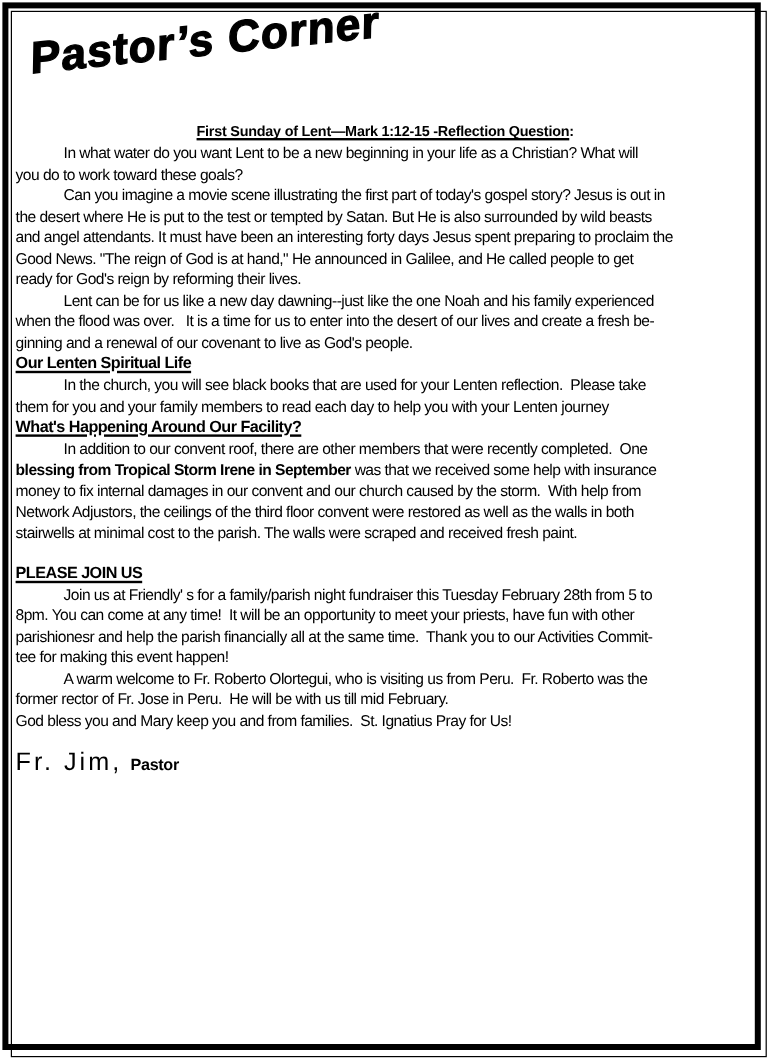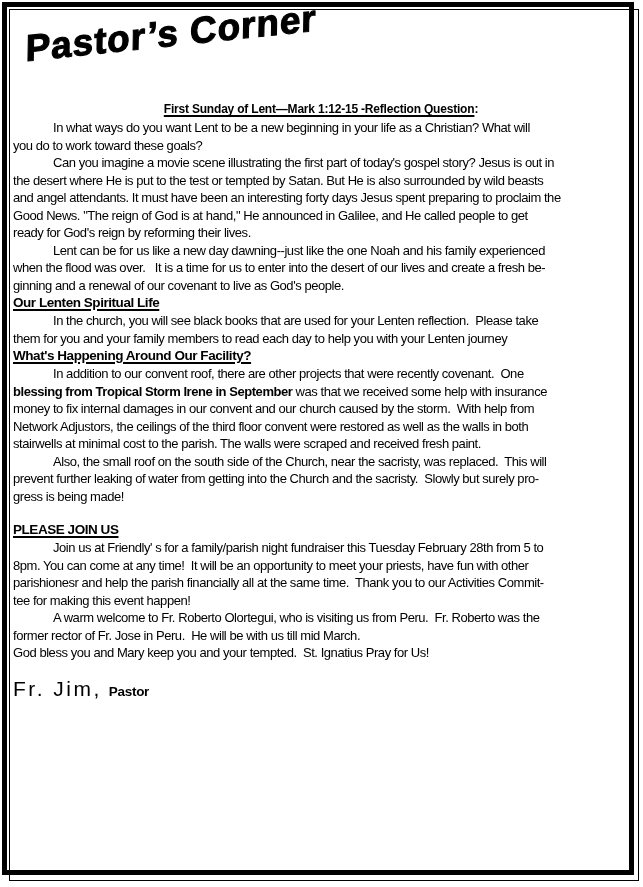--- a/index.html
+++ b/index.html
@@ -39,59 +39,56 @@
 <div class="page">
   <div class="frame-thick"></div>
   <div class="frame-thin"></div>
 
   <div class="wordart">Pastor’s Corner</div>
 
   <div class="content">
 
     <div class="h1"><span class="u">First Sunday of Lent—Mark 1:12-15 -Reflection Question</span><span>:</span></div>
 
-    <p class="indent">In what ways do you want Lent to be a new beginning in your life as a Christian? What will
+    <p class="indent">In what water do you want Lent to be a new beginning in your life as a Christian? What will
 you do to work toward these goals?</p>
 
     <p class="indent mt17">Can you imagine a movie scene illustrating the first part of today's gospel story? Jesus is out in
 the desert where He is put to the test or tempted by Satan. But He is also surrounded by wild beasts
 and angel attendants. It must have been an interesting forty days Jesus spent preparing to proclaim the
 Good News. "The reign of God is at hand," He announced in Galilee, and He called people to get
 ready for God's reign by reforming their lives.</p>
 
     <p class="indent">Lent can be for us like a new day dawning--just like the one Noah and his family experienced
 when the flood was over.   It is a time for us to enter into the desert of our lives and create a fresh be-
 ginning and a renewal of our covenant to live as God's people.</p>
 
     <div class="sect"><span class="u">Our Lenten Spiritual Life</span></div>
 
     <p class="indent">In the church, you will see black books that are used for your Lenten reflection.  Please take
 them for you and your family members to read each day to help you with your Lenten journey</p>
 
     <div class="sect"><span class="u">What's Happening Around Our Facility?</span></div>
 
-    <p class="indent"><span>In addition to our convent roof, there are other projects that were recently covenant.  One
+    <p class="indent"><span>In addition to our convent roof, there are other members that were recently completed.  One
 </span><b>blessing from Tropical Storm Irene in September</b><span> was that we received some help with insurance
 money to fix internal damages in our convent and our church caused by the storm.  With help from
 Network Adjustors, the ceilings of the third floor convent were restored as well as the walls in both
 stairwells at minimal cost to the parish. The walls were scraped and received fresh paint.</span></p>
 
-    <p class="indent">Also, the small roof on the south side of the Church, near the sacristy, was replaced.  This will
-prevent further leaking of water from getting into the Church and the sacristy.  Slowly but surely pro-
-gress is being made!</p>
 
     <div class="sect mt16"><span class="u">PLEASE JOIN US</span></div>
 
     <p class="indent">Join us at Friendly' s for a family/parish night fundraiser this Tuesday February 28th from 5 to
 8pm. You can come at any time!  It will be an opportunity to meet your priests, have fun with other
 parishionesr and help the parish financially all at the same time.  Thank you to our Activities Commit-
 tee for making this event happen!</p>
 
 
     <p class="indent">A warm welcome to Fr. Roberto Olortegui, who is visiting us from Peru.  Fr. Roberto was the
-former rector of Fr. Jose in Peru.  He will be with us till mid March.</p>
+former rector of Fr. Jose in Peru.  He will be with us till mid February.</p>
 
-    <p class="mt17">God bless you and Mary keep you and your tempted.  St. Ignatius Pray for Us!</p>
+    <p class="mt17">God bless you and Mary keep you and from families.  St. Ignatius Pray for Us!</p>
 
     <div class="sig"><span class="sig-name">Fr. Jim,</span><span class="sig-role">Pastor</span></div>
 
   </div>
 </div>
 
 </body></html>

